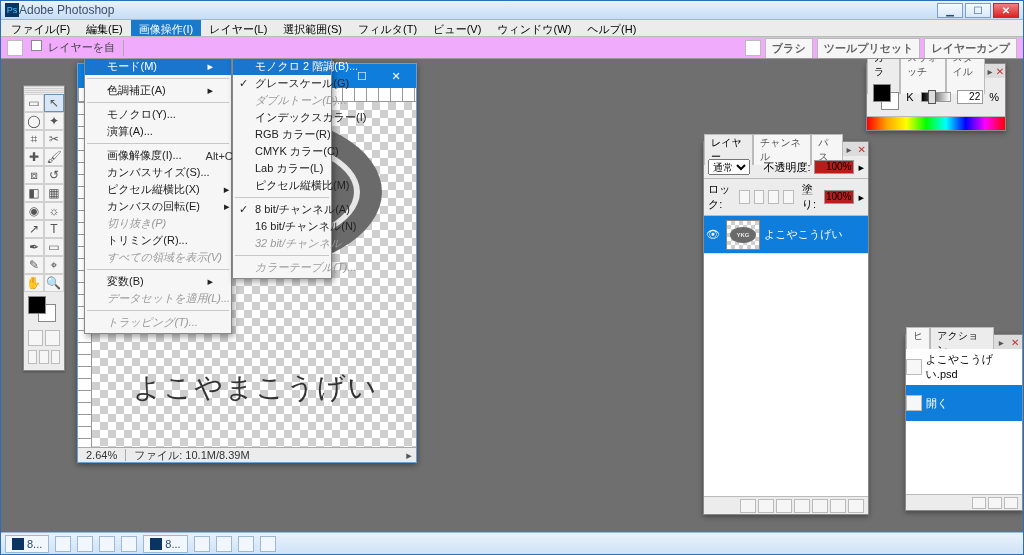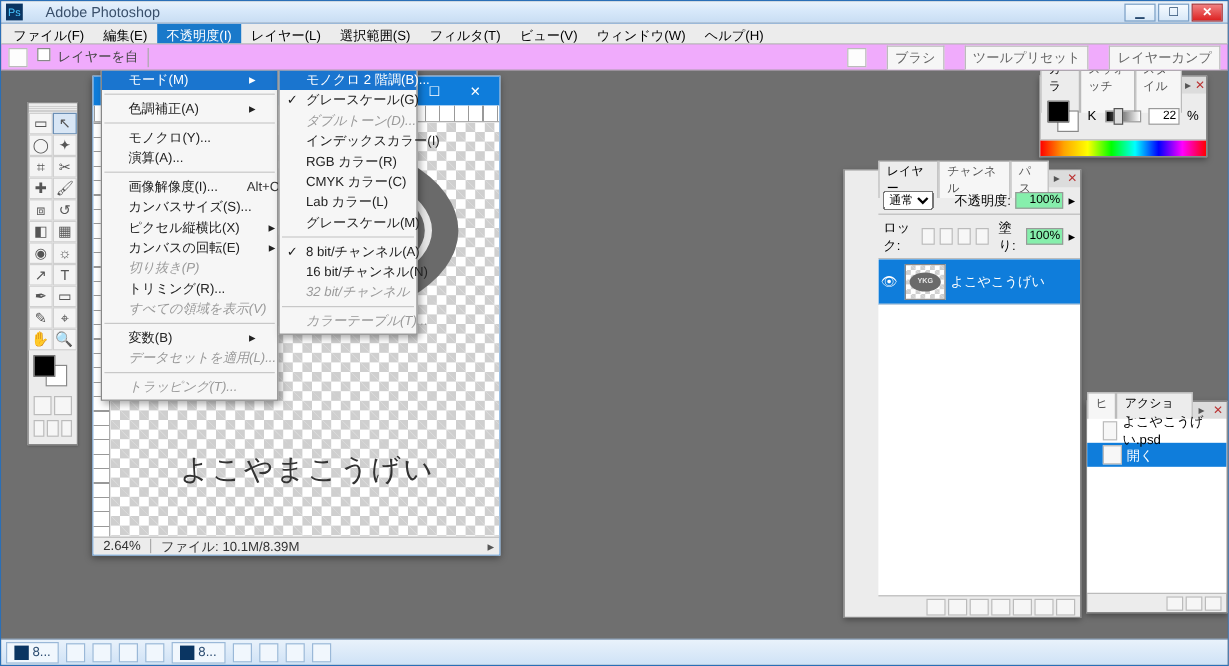--- a/index.html
+++ b/index.html
@@ -12,21 +12,21 @@
   background: #6f6f6f;
   display: flex; flex-direction: column;
 }
 .titlebar {
   height: 19px;
   background: linear-gradient(#e9f2fb, #d7e8fa 45%, #c8ddf3);
   display: flex; align-items: center; padding: 0 4px;
   border-bottom: 1px solid #9ab8d8;
 }
 .titlebar .ps-logo {
-  width: 14px; height: 14px; margin-right: 19px;
+  width: 14px; height: 14px; margin-right: 0;
   background: #0a3562; display:flex; align-items:center; justify-content:center;
   color:#49c5ff; font-weight:normal; font-size:9px;
 }
 .titlebar .title { color:#3a506b; font-size:12px; }
 .titlebar .spacer { flex:1; }
 .winbtn { width:26px; height:15px; margin-left:2px; border:1px solid #7ca0c5; background:linear-gradient(#f6fbff,#d8e8f8); display:flex; align-items:center; justify-content:center; color:#2a4b70; font-size:10px; cursor:pointer;}
 .winbtn.close { background:linear-gradient(#f08080,#d22); border-color:#a33; color:#fff; font-weight:bold;}
 
 
 .menubar {
@@ -37,21 +37,21 @@
 .menubar .mitem.active { background:#1979ca; color:#fff; }
 
 
 .optbar {
   height: 22px; background:#f0abfc; border-bottom:1px solid #999;
   display:flex; align-items:center; gap:8px; padding:0 6px; color:#444;
 }
 .optbar .chk { width:11px;height:11px;border:1px solid #888;background:#fff;display:inline-block;margin-right:3px;}
 .optbar .sep { width:1px;height:16px;background:#aaa; }
 .optbar .iconbox { width:16px;height:16px;border:1px solid #bbb;background:#fdfdfd;}
-.optbar .right { margin-left:auto; display:flex; gap:17px; align-items:center;}
+.optbar .right { margin-left:auto; display:flex; gap:4px; align-items:center;font-weight:bold;}
 .tabstub { padding:2px 6px; border:1px solid #bbb; border-bottom:none; background:#f6f6f6; color:#666;}
 
 
 .workspace { flex:1; position:relative; background:#6f6f6f; overflow:hidden; }
 
 
 .toolbox {
   position:absolute; left:22px; top:26px; width:42px;
   background:#ececec; border:1px solid #888; box-shadow:0 1px 2px rgba(0,0,0,.3);
 }
@@ -96,22 +96,22 @@
   background:#6a6a6a; border-radius:50%;
 }
 .logo-inner{
   position:absolute; left:22px; top:22px; right:22px; bottom:22px;
   border:6px solid #e7e7e7; border-radius:50%;
   display:flex; align-items:center; justify-content:center;
   color:#e7e7e7; font-size:56px; font-weight:900; letter-spacing:2px;
   font-family:"Arial Black",sans-serif;
 }
 .caption-text{
-  position:absolute; left:58px; bottom:40px;
-  font-size:24px; color:#333; letter-spacing:2px;
+  position:absolute; left:41px; bottom:40px;
+  font-size:28px; color:#333; letter-spacing:2px;
   font-family:"Meiryo","MS Gothic",sans-serif;
 }
 .docstatus{height:15px;background:#ececec;border-top:1px solid #aaa;display:flex;align-items:center;font-size:10px;color:#333;}
 .docstatus .zoom{padding:0 8px;border-right:1px solid #aaa;}
 .docstatus .filesz{padding:0 8px;}
 .docstatus .grow{flex:1;}
 .docstatus .arrow{width:14px;text-align:center;color:#555;}
 
 
 .dropdown{
@@ -145,24 +145,24 @@
 .pal-color .fg{position:absolute;left:0;top:0;width:18px;height:18px;background:#000;border:1px solid #888;z-index:2;}
 .pal-color .bg{position:absolute;right:0;bottom:0;width:18px;height:18px;background:#fff;border:1px solid #888;}
 .pal-color .slider{flex:1;height:10px;border:1px solid #999;background:linear-gradient(90deg,#000,#fff);position:relative;}
 .pal-color .slider .thumb{position:absolute;left:20%;top:-3px;width:8px;height:14px;border:1px solid #555;background:#ddd;}
 .pal-color .valbox{width:26px;height:14px;border:1px solid #999;background:#fff;text-align:right;padding-right:2px;font-size:10px;}
 .pal-color .chan{width:10px;text-align:center;}
 .colorbar{height:14px;border-top:1px solid #bbb;
   background:linear-gradient(90deg,red,orange,yellow,lime,cyan,blue,magenta,red);}
 
 
-.pal-layers{width:198px;padding-left:28px;}
+.pal-layers{width:166px;}
 .pal-layers .opts{display:flex;align-items:center;gap:4px;padding:3px 4px;border-bottom:1px solid #bbb;font-size:10px;}
 .pal-layers select{font-size:10px;height:16px;}
-.pal-layers .num{width:40px;height:14px;border:1px solid #999;background:#86efac;font-size:10px;text-align:right;padding-right:2px;}
+.pal-layers .num{width:40px;height:14px;border:1px solid #999;background:#b91c1c;font-size:10px;text-align:right;padding-right:2px;}
 .pal-layers .locks{display:flex;align-items:center;gap:4px;padding:3px 4px;border-bottom:1px solid #bbb;font-size:10px;}
 .pal-layers .lockicn{width:14px;height:14px;border:1px solid #bbb;background:#f7f7f7;}
 .pal-layers .list{height:280px;overflow:auto;background:#fff;}
 .layerrow{display:flex;align-items:center;height:38px;border-bottom:1px solid #ddd;}
 .layerrow.sel{background:#0f7ddb;color:#fff;}
 .layerrow .eye{width:18px;text-align:center;color:#555;}
 .layerrow.sel .eye{color:#fff;}
 .layerrow .thumb{width:34px;height:30px;margin:0 4px;border:1px solid #888;background:#fff;
   background-image:
     linear-gradient(45deg,#cfcfcf 25%,transparent 25%,transparent 75%,#cfcfcf 75%),
@@ -170,21 +170,21 @@
   background-size:8px 8px;background-position:0 0,4px 4px;
   display:flex;align-items:center;justify-content:center;
 }
 .layerrow .thumb .mini{width:26px;height:16px;background:#6a6a6a;border-radius:50%;display:flex;align-items:center;justify-content:center;color:#e7e7e7;font-size:6px;font-weight:bold;}
 .pal-layers .footer{height:18px;border-top:1px solid #bbb;display:flex;align-items:center;justify-content:flex-end;gap:2px;padding:0 4px;}
 .pal-layers .footer .ficn{width:16px;height:14px;border:1px solid #bbb;background:#f6f6f6;}
 
 
 .pal-hist{width:118px;}
 .pal-hist .body{background:#fff;min-height:145px;}
-.histrow{display:flex;align-items:center;height:20px;padding:0 13px;gap:4px;font-size:10px;}
+.histrow{display:flex;align-items:center;height:36px;padding:0 0;gap:4px;font-size:10px;}
 .histrow .hicn{width:16px;height:16px;border:1px solid #bbb;background:#f7f7f7;}
 .histrow.sel{background:#0f7ddb;color:#fff;}
 .pal-hist .footer{height:16px;border-top:1px solid #bbb;display:flex;justify-content:flex-end;gap:2px;padding:0 4px;align-items:center;}
 .pal-hist .footer .ficn{width:14px;height:12px;border:1px solid #bbb;background:#f6f6f6;}
 
 
 .taskbar{
   height:22px;background:linear-gradient(#e9f2fb,#cfe2f6);
   border-top:1px solid #9ab8d8;display:flex;align-items:center;gap:6px;padding:0 4px;
 }
@@ -202,21 +202,21 @@
     <div class="title">Adobe Photoshop</div>
     <div class="spacer"></div>
     <div class="winbtn">▁</div>
     <div class="winbtn">☐</div>
     <div class="winbtn close">✕</div>
   </div>
 
   <div class="menubar">
     <div class="mitem">ファイル(F)</div>
     <div class="mitem">編集(E)</div>
-    <div class="mitem active">不透明度(I)</div>
+    <div class="mitem active">画像操作(I)</div>
     <div class="mitem">レイヤー(L)</div>
     <div class="mitem">選択範囲(S)</div>
     <div class="mitem">フィルタ(T)</div>
     <div class="mitem">ビュー(V)</div>
     <div class="mitem">ウィンドウ(W)</div>
     <div class="mitem">ヘルプ(H)</div>
   </div>
 
   <div class="optbar">
     <span class="iconbox"></span>
@@ -370,21 +370,21 @@
         </div>
       <div class="row disabled">
           <span>データセットを適用(L)...</span>
         </div>
       <div class="divider"></div>
       <div class="row disabled">
           <span>トラッピング(T)...</span>
         </div>
     </div>
 
-    <div class="dropdown" style="left:231px;top:-4px;width:116px;">
+    <div class="dropdown" style="left:231px;top:-4px;width:100px;">
       <div class="row hi">
           <span>モノクロ 2 階調(B)...</span>
         </div>
       <div class="row" style="position:relative">
           <span class="check">✓</span>
           <span>グレースケール(G)</span>
         </div>
       <div class="row disabled">
           <span>ダブルトーン(D)...</span>
         </div>
@@ -394,21 +394,21 @@
       <div class="row">
           <span>RGB カラー(R)</span>
         </div>
       <div class="row">
           <span>CMYK カラー(C)</span>
         </div>
       <div class="row">
           <span>Lab カラー(L)</span>
         </div>
       <div class="row">
-          <span>グレースケール(M)</span>
+          <span>ピクセル縦横比(M)</span>
         </div>
       <div class="divider"></div>
       <div class="row" style="position:relative">
           <span class="check">✓</span>
           <span>8 bit/チャンネル(A)</span>
         </div>
       <div class="row">
           <span>16 bit/チャンネル(N)</span>
         </div>
       <div class="row disabled">

